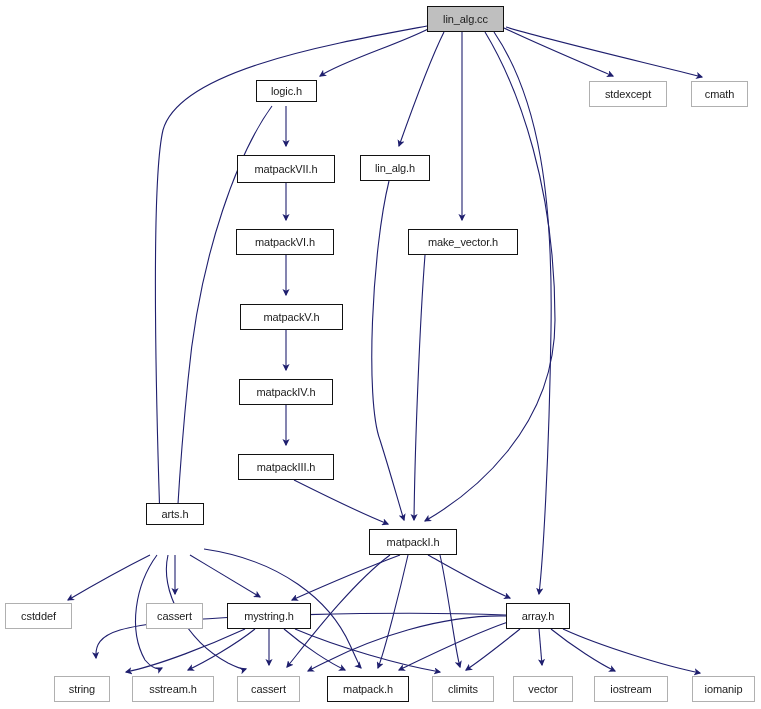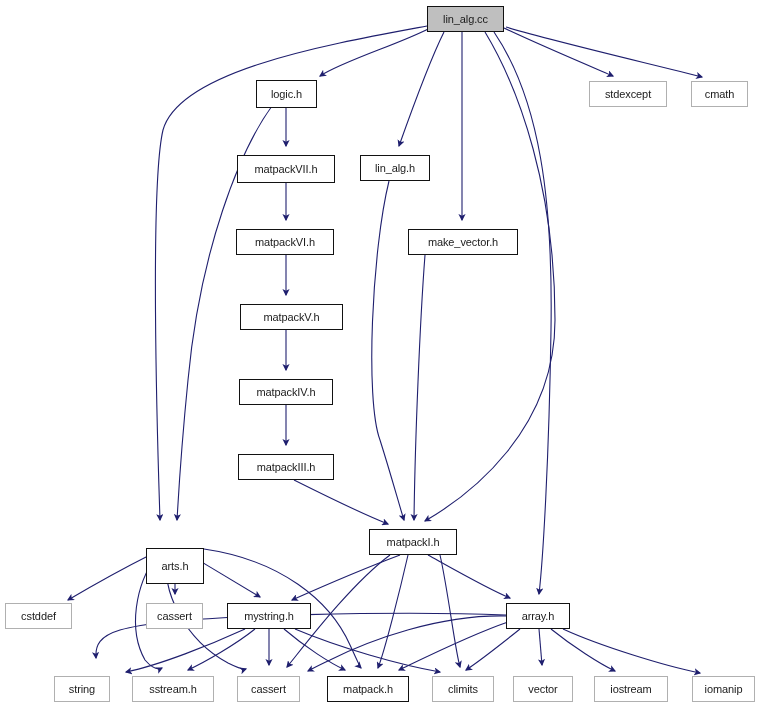--- a/index.html
+++ b/index.html
@@ -96,21 +96,21 @@
         <path d="M 551 629 C 572 646 600 664 615 671" fill="none" stroke="#1f1f6e" stroke-width="1.1" marker-end="url(#arrowhead)"></path>
         <path d="M 563 629 C 600 646 665 666 700 673" fill="none" stroke="#1f1f6e" stroke-width="1.1" marker-end="url(#arrowhead)"></path>
         <path d="M 506 615 C 430 612 180 612 120 630 C 100 636 95 645 96 658" fill="none" stroke="#1f1f6e" stroke-width="1.1" marker-end="url(#arrowhead)"></path>
         <path d="M 508 616 C 440 614 370 640 330 660 C 315 667 310 670 308 671" fill="none" stroke="#1f1f6e" stroke-width="1.1" marker-end="url(#arrowhead)"></path>
       </g>
   </svg>
   <div id="node-layer">
       <div class="node-box root" style="left: 427px; top: 6px; width: 77px; height: 26px;">
         <span class="node-label">lin_alg.cc</span>
       </div>
-      <div class="node-box strong" style="left: 256px; top: 80px; width: 61px; height: 28px;">
+      <div class="node-box strong" style="left: 256px; top: 80px; width: 61px; height: 22px;">
         <span class="node-label">logic.h</span>
       </div>
       <div class="node-box" style="left: 589px; top: 81px; width: 78px; height: 26px;">
         <span class="node-label">stdexcept</span>
       </div>
       <div class="node-box" style="left: 691px; top: 81px; width: 57px; height: 26px;">
         <span class="node-label">cmath</span>
       </div>
       <div class="node-box strong" style="left: 237px; top: 155px; width: 98px; height: 28px;">
         <span class="node-label">matpackVII.h</span>
@@ -126,21 +126,21 @@
       </div>
       <div class="node-box strong" style="left: 240px; top: 304px; width: 103px; height: 26px;">
         <span class="node-label">matpackV.h</span>
       </div>
       <div class="node-box strong" style="left: 239px; top: 379px; width: 94px; height: 26px;">
         <span class="node-label">matpackIV.h</span>
       </div>
       <div class="node-box strong" style="left: 238px; top: 454px; width: 96px; height: 26px;">
         <span class="node-label">matpackIII.h</span>
       </div>
-      <div class="node-box strong" style="left: 146px; top: 548px; width: 58px; height: 36px;">
+      <div class="node-box strong" style="left: 146px; top: 503px; width: 58px; height: 22px;">
         <span class="node-label">arts.h</span>
       </div>
       <div class="node-box strong" style="left: 369px; top: 529px; width: 88px; height: 26px;">
         <span class="node-label">matpackI.h</span>
       </div>
       <div class="node-box" style="left: 5px; top: 603px; width: 67px; height: 26px;">
         <span class="node-label">cstddef</span>
       </div>
       <div class="node-box" style="left: 146px; top: 603px; width: 57px; height: 26px;">
         <span class="node-label">cassert</span>

